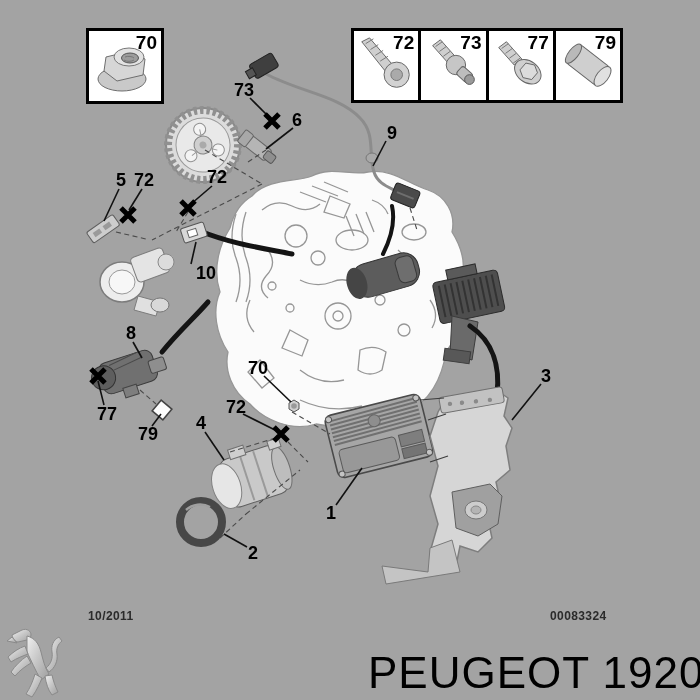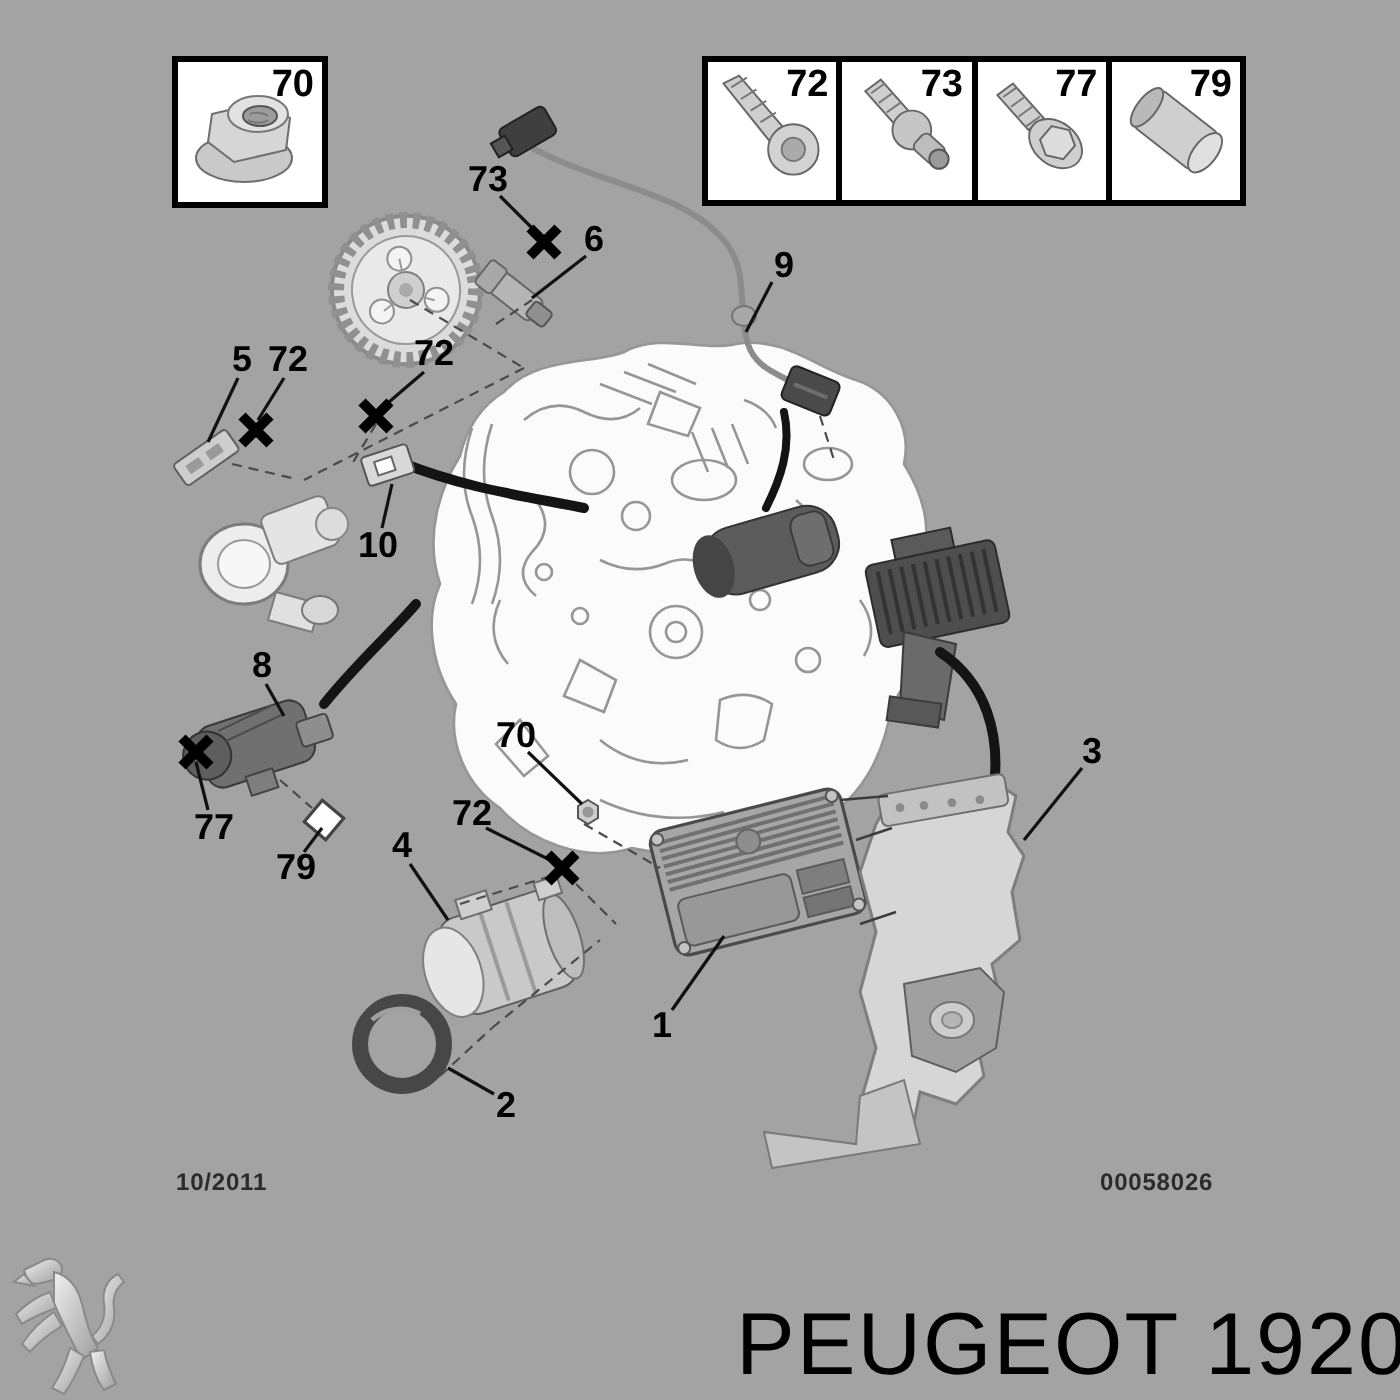--- a/index.html
+++ b/index.html
@@ -5,21 +5,21 @@
   html,body{margin:0;padding:0;background:#fff;}
   #stage{position:relative;width:700px;height:700px;background:#a3a3a3;overflow:hidden;
          font-family:"Liberation Sans",sans-serif;}
   #art{position:absolute;left:0;top:0;}
   .refbox{position:absolute;border:3px solid #000;background:#fff;box-sizing:border-box;}
   .refcell{position:relative;flex:1;border-left:3px solid #000;}
   .refcell:first-child{border-left:none;}
   .boxlabel{position:absolute;top:1px;right:4px;font:700 19px "Liberation Sans",sans-serif;color:#000;}
   .callout{position:absolute;transform:translate(-50%,-50%);font:700 18px "Liberation Sans",sans-serif;
            color:#000;white-space:nowrap;}
-  .caption{position:absolute;font:700 12px "Liberation Sans",sans-serif;color:#2b2b2b;letter-spacing:.4px;}
+  .caption{position:absolute;font:700 12px "Liberation Sans",sans-serif;color:#2b2b2b;letter-spacing:.4px;margin-top:25px;}
   #brandline{position:absolute;left:368px;top:648px;font:400 44px "Liberation Sans",sans-serif;
              color:#000;letter-spacing:1px;white-space:nowrap;}
   #lion{position:absolute;left:4px;top:626px;}
   svg{display:block;}
 </style>
 </head>
 <body>
 
 <div id="stage">
 
@@ -306,33 +306,33 @@
       </svg>
     </div>
   </div>
 
   <div class="callout" style="left:244px;top:90px">73</div>
   <div class="callout" style="left:297px;top:120px">6</div>
   <div class="callout" style="left:392px;top:133px">9</div>
   <div class="callout" style="left:121px;top:180px">5</div>
   <div class="callout" style="left:144px;top:180px">72</div>
   <div class="callout" style="left:217px;top:177px">72</div>
-  <div class="callout" style="left:189px;top:273px">10</div>
+  <div class="callout" style="left:206px;top:273px">10</div>
   <div class="callout" style="left:131px;top:333px">8</div>
   <div class="callout" style="left:107px;top:414px">77</div>
   <div class="callout" style="left:148px;top:434px">79</div>
   <div class="callout" style="left:258px;top:368px">70</div>
   <div class="callout" style="left:236px;top:407px">72</div>
   <div class="callout" style="left:201px;top:423px">4</div>
   <div class="callout" style="left:331px;top:513px">1</div>
   <div class="callout" style="left:253px;top:553px">2</div>
   <div class="callout" style="left:546px;top:376px">3</div>
 
   <div class="caption" style="left:88px;top:584px;">10/2011</div>
-  <div class="caption" style="left:550px;top:584px;">00058026</div>
+  <div class="caption" style="left:550px;top:584px;">00083324</div>
 
   <svg id="lion" width="62" height="74" viewBox="0 0 60 74">
     <g fill="url(#lg)" stroke="#8a8a8a" stroke-width="1">
       <defs>
         <linearGradient id="lg" x1="0" y1="0" x2="1" y2="1">
           <stop offset="0" stop-color="#f0f0f0"></stop>
             <stop offset="0.5" stop-color="#c6c6c6"></stop>
             <stop offset="1" stop-color="#9e9e9e"></stop>
         </linearGradient>
       </defs>

